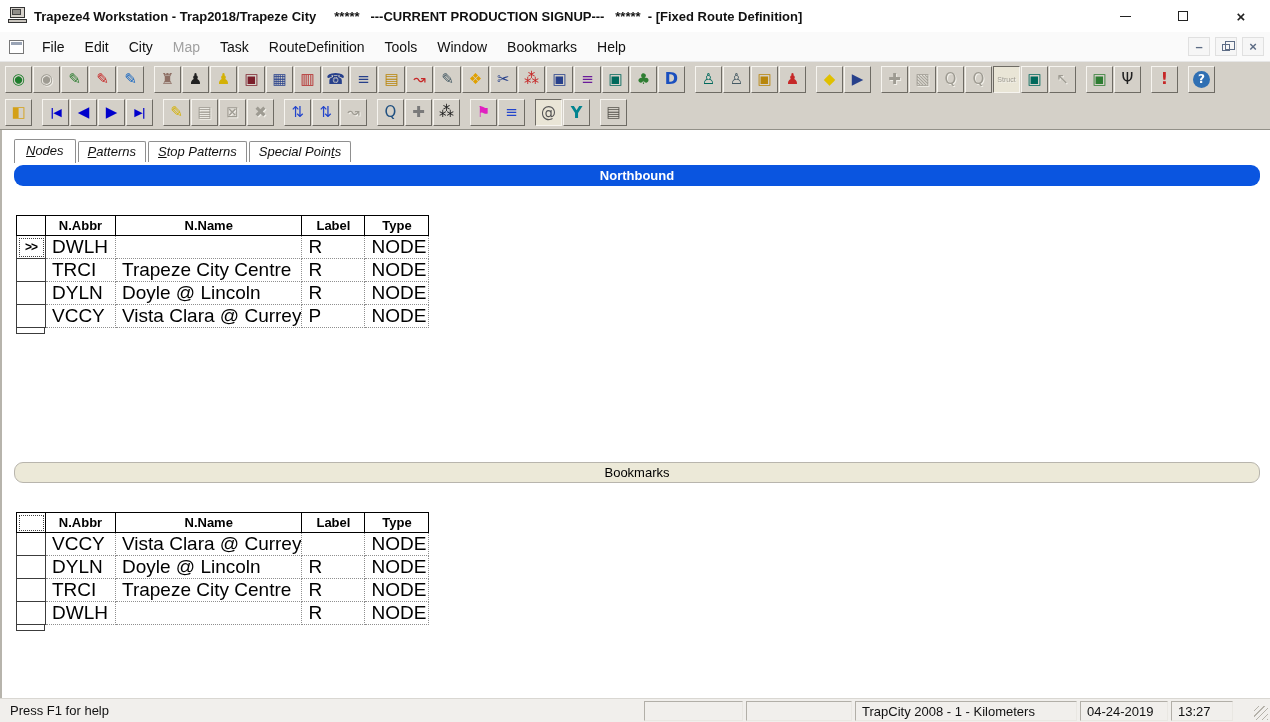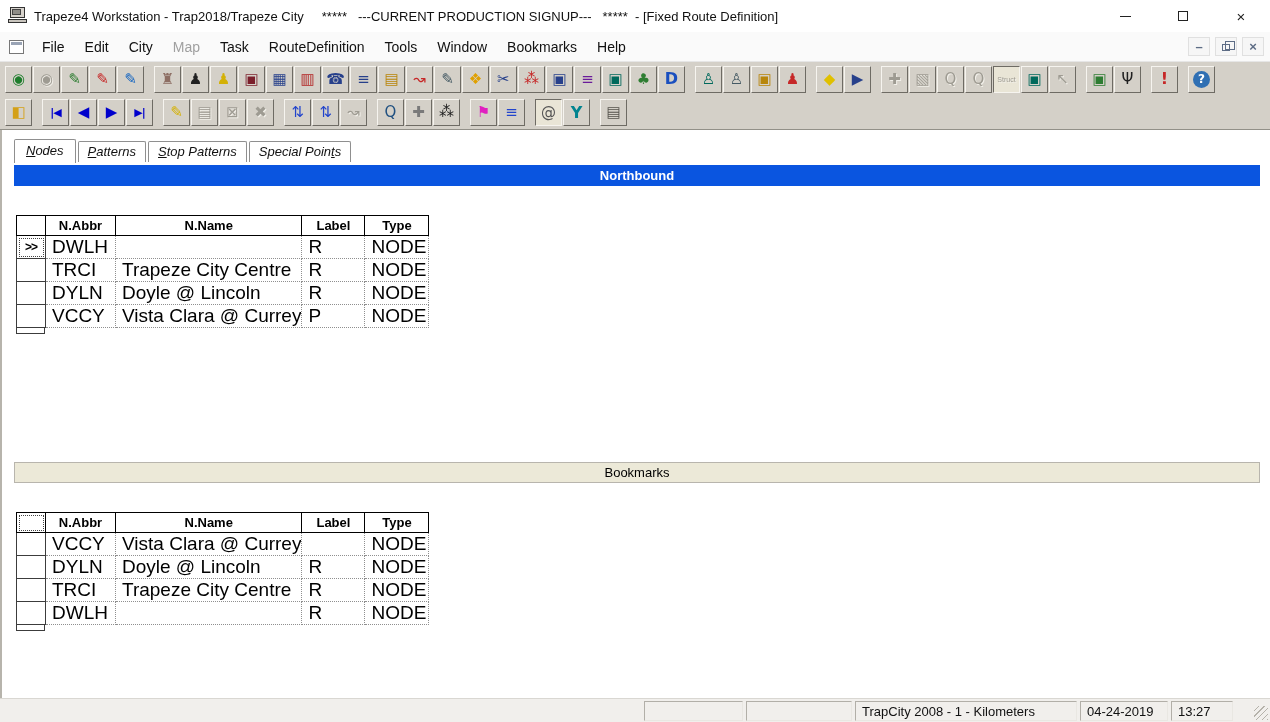--- a/index.html
+++ b/index.html
@@ -1,20 +1,20 @@
 <!DOCTYPE html>
 <html><head>
 <meta charset="utf-8">
 <style>
   * { margin:0; padding:0; box-sizing:border-box; }
   html,body { width:1270px; height:722px; overflow:hidden;
     font-family:"Liberation Sans", sans-serif; background:#fff; }
 
   
-  .titlebar { height:32px; background:#ffffff; display:flex; align-items:center; position:relative; }
+  .titlebar { height:32px; background:#ffffff; display:flex; align-items:center; position:relative;font-weight:bold; }
   .app-icon { width:20px; height:18px; margin:0 6px 0 8px; position:relative; }
   .app-icon .mon { position:absolute; left:2px; top:0; width:15px; height:11px; background:#d7d3cc; border:1px solid #333; }
   .app-icon .scr { position:absolute; left:4px; top:2px; width:9px; height:6px; background:#8f8d88; border:1px solid #444; }
   .app-icon .kb  { position:absolute; left:0; top:12px; width:19px; height:4px; background:#c9c5be; border:1px solid #333; }
   .title-text { font-size:13px; color:#111; white-space:pre; }
   .win-controls { position:absolute; right:0; top:0; height:32px; display:flex; }
   .win-btn { width:58px; height:32px; display:flex; align-items:center; justify-content:center; color:#222; font-size:15px; }
   .win-btn .bar { width:11px; height:1px; background:#222; }
   .win-btn .box { width:10px; height:10px; border:1px solid #222; }
 
@@ -47,21 +47,21 @@
   .tbtn.disabled .glyph { color:#9e9b92 !important; text-shadow:1px 1px 0 #f2f0ea; }
 
   
   .content { position:absolute; top:130px; bottom:24px; left:0; right:0; background:#fff;
     border-left:2px solid #b7b4ac; overflow:hidden; }
   .tabs { margin:8px 0 0 12px; display:flex; align-items:flex-end; height:24px;font-style:italic; }
   .tab { font-size:13px; color:#111; background:#fff; border:1px solid #8f8f8f; border-bottom:none;
     padding:2px 9px 3px; margin-right:2px; border-radius:2px 2px 0 0; }
   .tab.active { padding:3px 11px 5px; font-weight:normal; position:relative; top:1px; }
   .band { height:21px; margin:3px 0 0 12px; width:1246px; display:flex; align-items:center; justify-content:center;
-    font-size:13px; }
+    font-size:13px;border-radius:9px; }
   .band.nb { font-weight:bold; }
   .band.sb { border:1px solid #b8b5ad; }
   .gridwrap { margin:7px 0 0 14px; }
   table.grid { border-collapse:collapse; table-layout:fixed;margin-top:29px; }
   table.grid th { font-size:13px; font-weight:bold; height:20px; border:1px solid #000; background:#fff; text-align:center; }
   table.grid th.sel { border:1px solid #000; }
   table.grid th.focus, table.grid td.focus { outline:1px dotted #444; outline-offset:-3px; }
   table.grid td { font-size:19px; height:20px; border:1px dotted #8f8f8f; background:#fff; padding:0 0 0 6px;
     overflow:hidden; white-space:nowrap; }
   table.grid td.sel { border:1px solid #3c3c3c; text-align:center; padding:0; font-weight:bold; font-size:12px; letter-spacing:-1px; }
@@ -434,18 +434,19 @@
             <td>NODE</td>
           </tr>
         </tbody>
       </table>
       <div class="selector-stub"></div>
     </div>
 </div>
 
 <div class="statusbar" id="statusbar">
   <div class="grip"></div>
+<div class="sb-panel p0">Press F1 for help</div>
     <div class="sb-panel p2"></div>
     <div class="sb-panel p3"></div>
     <div class="sb-panel p4">TrapCity 2008 - 1 - Kilometers</div>
     <div class="sb-panel p5">04-24-2019</div>
     <div class="sb-panel p6">13:27</div>
   </div>
 
 </body></html>

